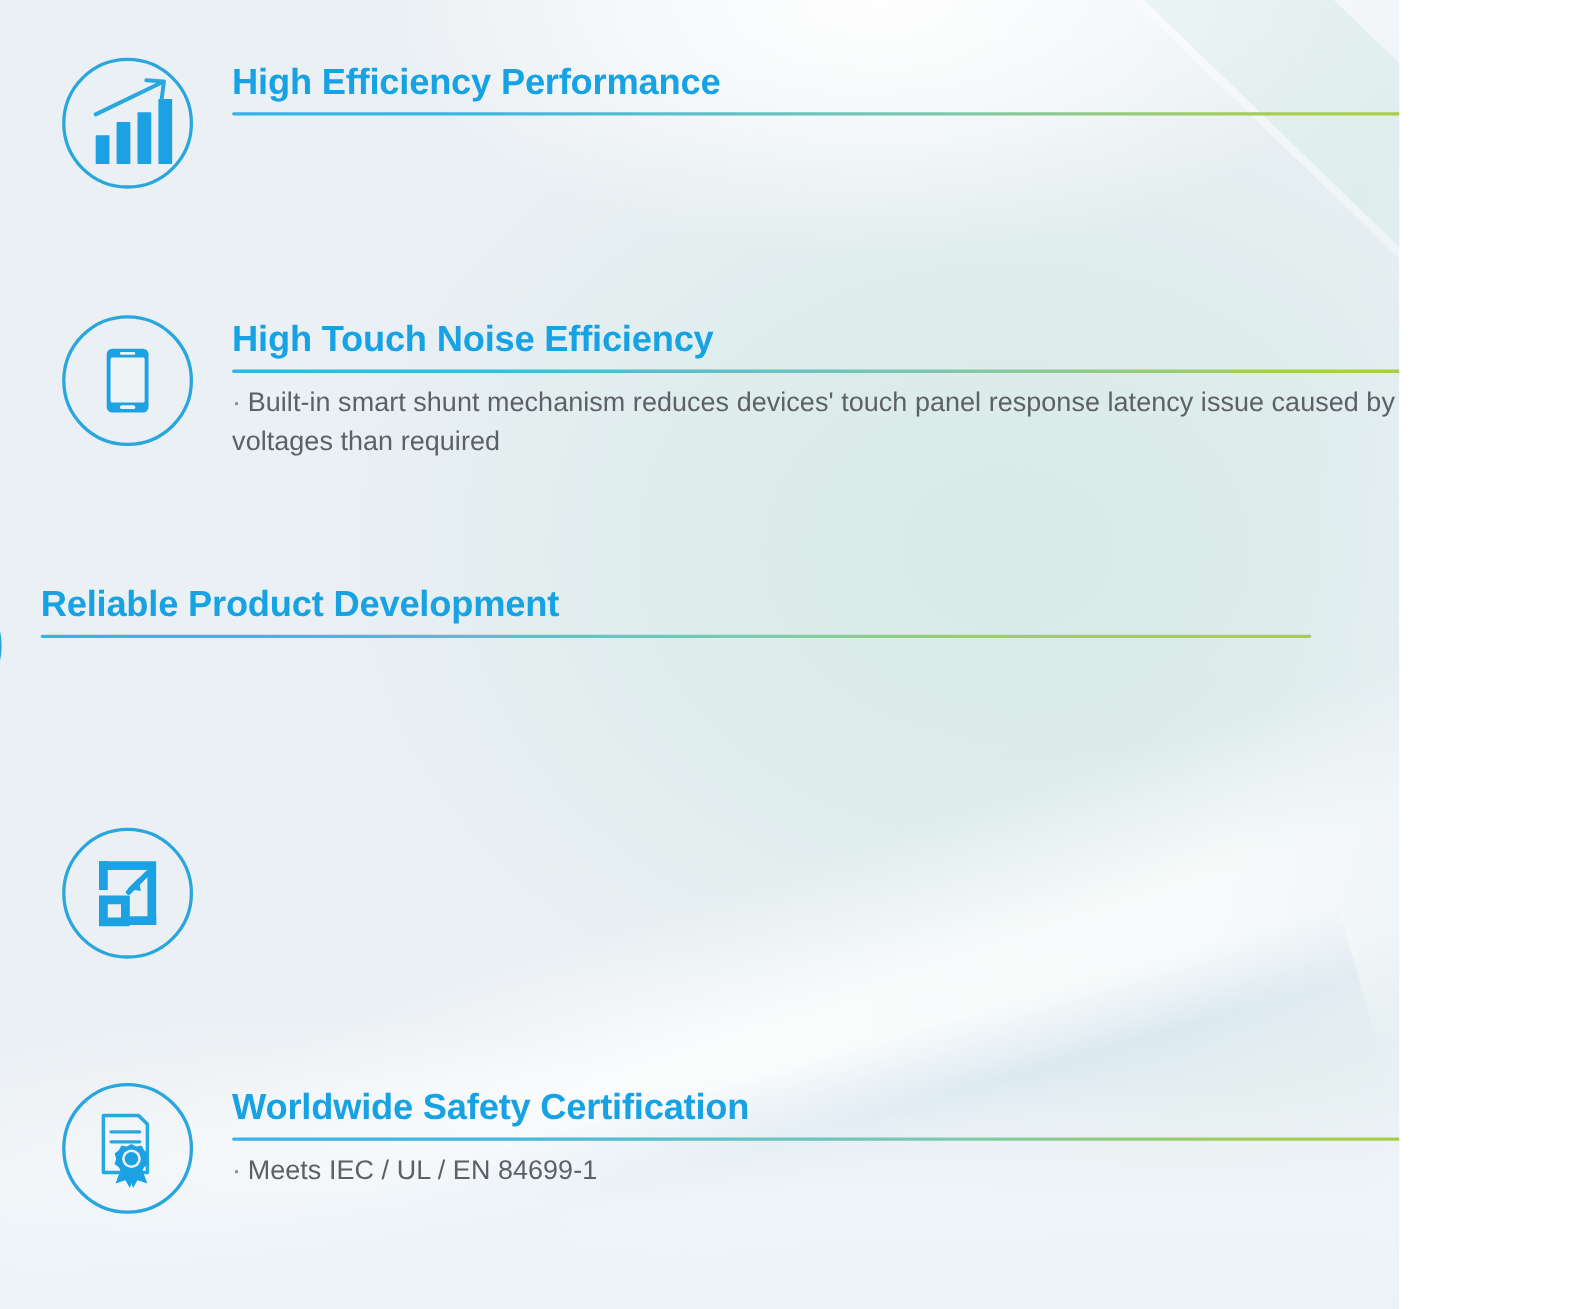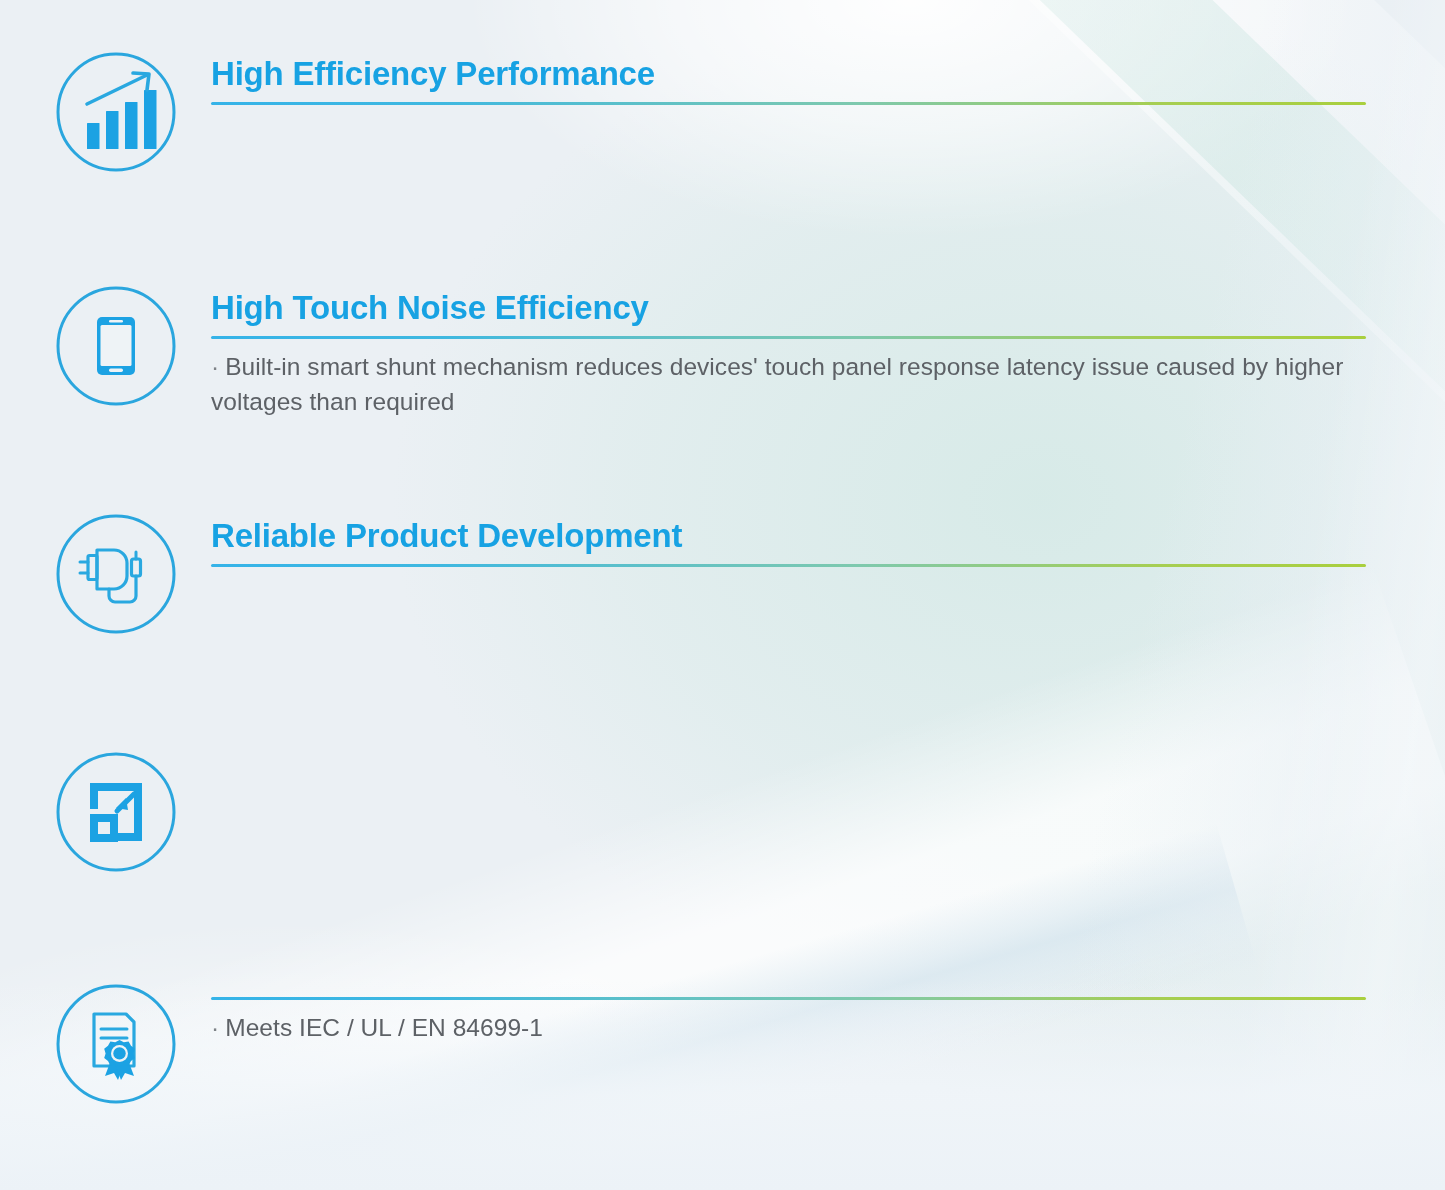--- a/index.html
+++ b/index.html
@@ -5,21 +5,21 @@
   * { margin:0; padding:0; box-sizing:border-box; }
 
   html, body {
     width:1445px; height:1190px;
     font-family:"Liberation Sans", sans-serif;
     overflow:hidden;
   }
 
   #page {
     position:relative;
-    width:1445px; height:1190px;
+    width:1272px; height:1190px;
     background:#ebf0f4;
     overflow:hidden;
   }
 
   
   .bg-layer { position:absolute; inset:0; pointer-events:none; }
 
   .bg-teal-wash {
     background:
       radial-gradient(ellipse 900px 700px at 72% 42%, rgba(214,234,231,0.95) 0%, rgba(214,234,231,0.45) 45%, rgba(214,234,231,0) 72%),
@@ -150,21 +150,21 @@
   }
   .bullet .dot {
     color:#7e8287;
     margin-right:6px;
   }
   .bullet .txt { }
 
   
   #feature-0 { top:50px; }
   #feature-1 { top:284px; }
-  #feature-2 { top:512px; }
+  #feature-2 { top:525px;justify-content:flex-end; }
   #feature-3 { top:750px; }
   #feature-4 { top:982px; }
 
   
   .ic { fill:none; stroke:#29a8e0; stroke-width:3.2; stroke-linecap:round; stroke-linejoin:round; }
   .ic-fill { fill:#1ca2e3; stroke:none; }
   .ring { fill:none; stroke:#2aa6de; stroke-width:3; }
 </style>
 </head>
 <body>
@@ -273,20 +273,21 @@
 
           <path class="ic-fill" d="M57 78 l-6 16 l9 -3 l4 7 l6 -16 z"></path>
           <path class="ic-fill" d="M74 78 l6 16 l-9 -3 l-4 7 l-6 -16 z"></path>
 
           <path class="ic-fill" d="M65.5 58 l4.3 2.3 l4.8 -0.9 l2.4 4.3 l3.8 3 l-1.4 4.7 l1.4 4.7 l-3.8 3 l-2.4 4.3 l-4.8 -0.9 l-4.3 2.3 l-4.3 -2.3 l-4.8 0.9 l-2.4 -4.3 l-3.8 -3 l1.4 -4.7 l-1.4 -4.7 l3.8 -3 l2.4 -4.3 l4.8 0.9 z"></path>
           <circle cx="65.5" cy="71.4" r="8.5" fill="#eef3f6"></circle>
           <circle class="ic-fill" cx="65.5" cy="71.4" r="6.2"></circle>
         </svg>
       </div>
       <div class="feature-body">
+        <div class="feature-title">Worldwide Safety Certification</div>
         <div class="divider"></div>
         <div class="bullets">
           <div class="bullet"><span class="dot">·</span><span class="txt">Meets IEC / UL / EN 84699-1</span></div>
         </div>
       </div>
     </div>
 
   </div>
 </div>
 

